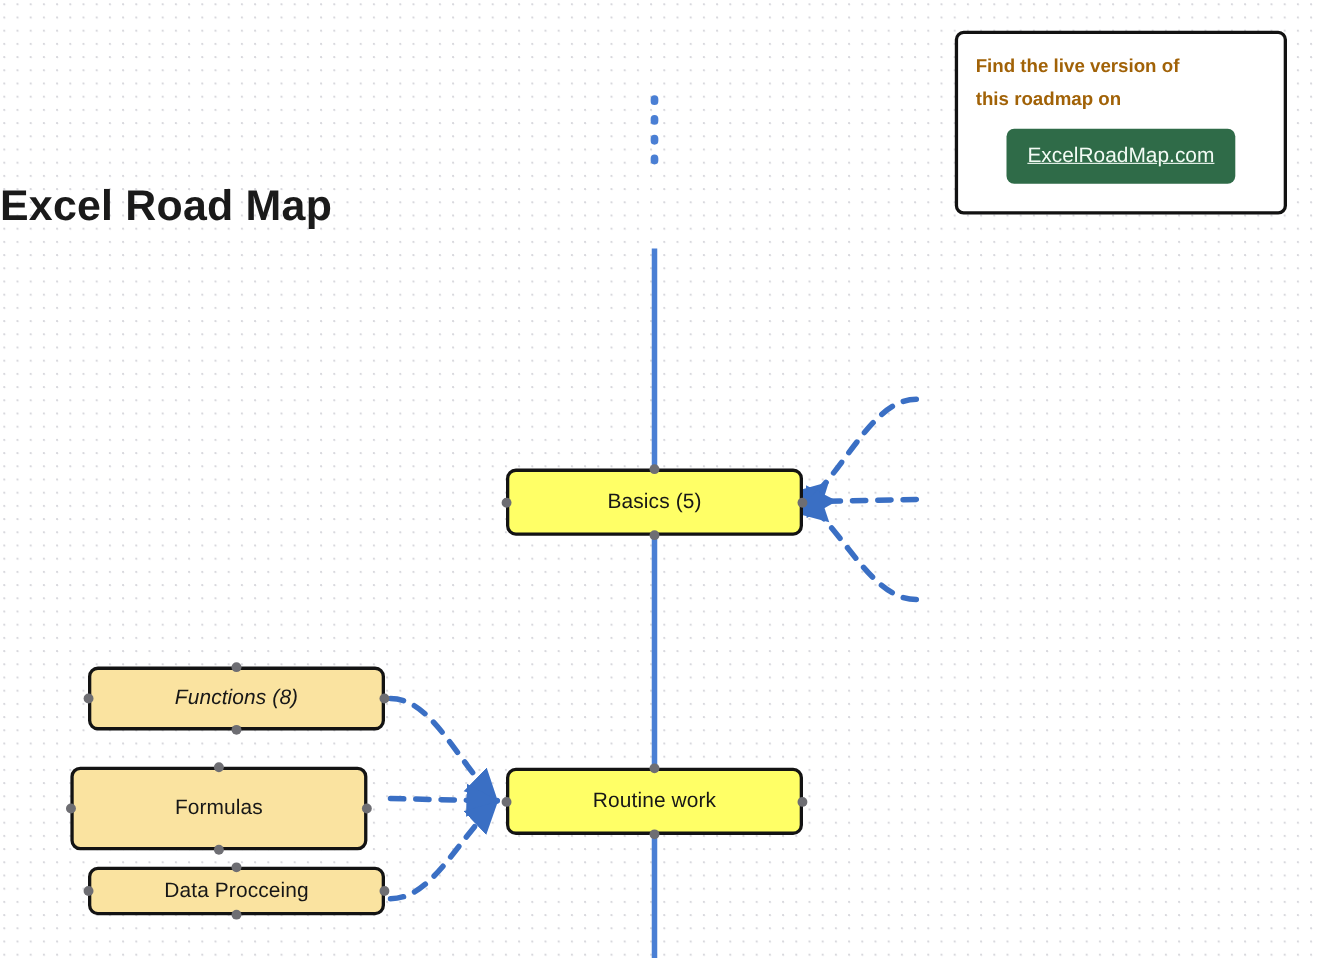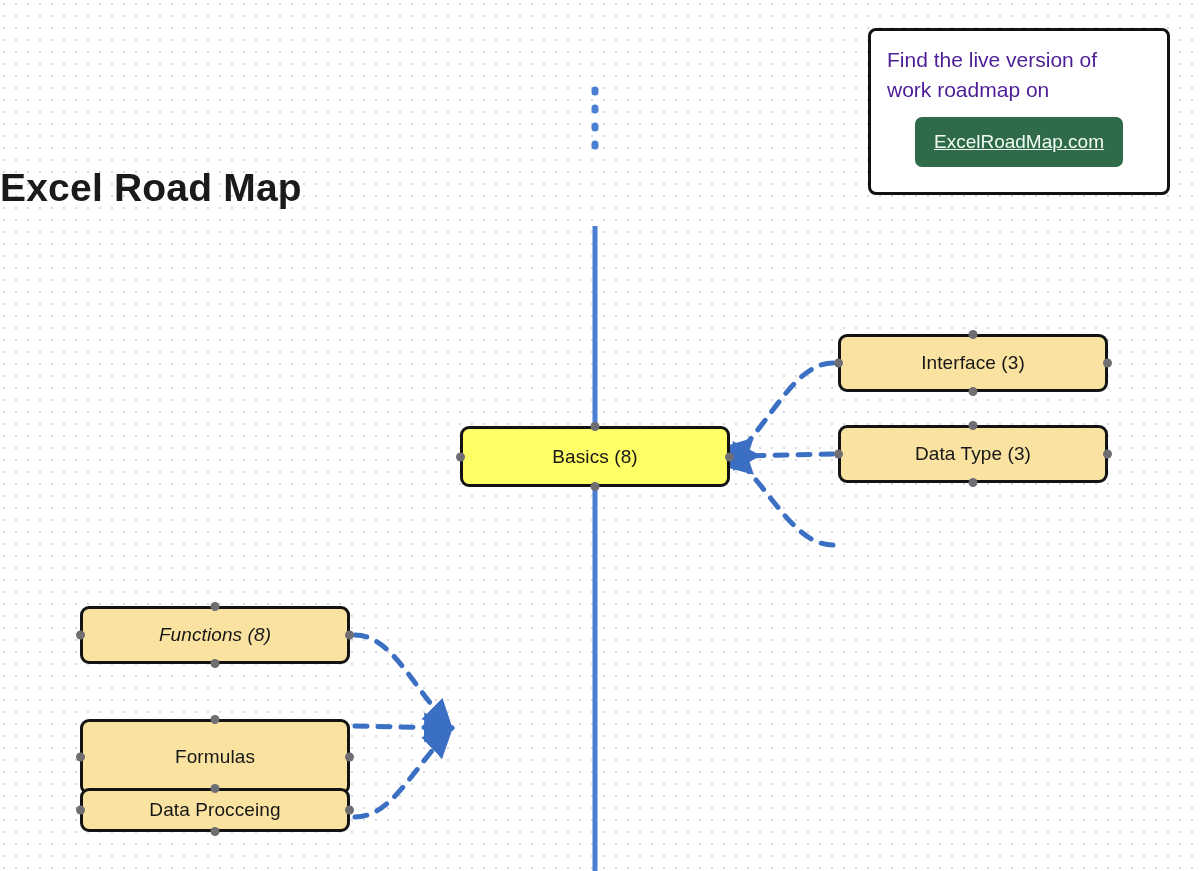--- a/index.html
+++ b/index.html
@@ -74,23 +74,24 @@
     position: absolute;
     left: 868px; top: 28px;
     width: 302px; height: 167px;
     background: #ffffff;
     border: 3px solid #121212;
     border-radius: 8px;
     padding: 14px 16px 0 16px;
     z-index: 7;
   }
   #callout .ctext {
-    font-size: 21px;
+    font-size: 17px;
     line-height: 30px;
-    color: #4c1d95;
+    color: #a16207;
+    font-weight: bold;
   }
   #cta {
     display: block;
     margin: 12px auto 16px auto;
     width: 208px; height: 50px;
     background: #2f6b48;
     border: none;
     border-radius: 7px;
     color: #f2fbf4;
     font-family: "Liberation Sans", sans-serif;
@@ -131,68 +132,61 @@
 
       <path d="M355,726 L452,728" marker-end="url(#arrR)"></path>
 
       <path d="M355,817 C393,817 415,764 452,729" marker-end="url(#arrR)"></path>
     </g>
   </svg>
 
   <div id="title">Excel Road Map</div>
 
   <div class="node yellow" style="left:460px; top:426px; width:270px; height:61px;">
-    <span class="label">Basics (8)</span>
+    <span class="label">Basics (5)</span>
+    <span class="cp l"></span>
+    <span class="cp r"></span>
+    <span class="cp t"></span>
+    <span class="cp b"></span>
+  </div>
+
+  <div class="node yellow" style="left:460px; top:698px; width:270px; height:61px;">
+    <span class="label">Routine work</span>
     <span class="cp l"></span>
     <span class="cp r"></span>
     <span class="cp t"></span>
     <span class="cp b"></span>
   </div>
 
 
-  <div class="node tan" style="left:838px; top:334px; width:270px; height:58px;">
-    <span class="label">Interface (3)</span>
-    <span class="cp l"></span>
-    <span class="cp r"></span>
-    <span class="cp t"></span>
-    <span class="cp b"></span>
-  </div>
-
-  <div class="node tan" style="left:838px; top:425px; width:270px; height:58px;">
-    <span class="label">Data Type (3)</span>
-    <span class="cp l"></span>
-    <span class="cp r"></span>
-    <span class="cp t"></span>
-    <span class="cp b"></span>
-  </div>
 
 
   <div class="node tan" style="left:80px; top:606px; width:270px; height:58px;font-style:italic;">
     <span class="label">Functions (8)</span>
     <span class="cp l"></span>
     <span class="cp r"></span>
     <span class="cp t"></span>
     <span class="cp b"></span>
   </div>
 
-  <div class="node tan" style="left:80px; top:697px; width:270px; height:76px;margin-top:22px;">
+  <div class="node tan" style="left:64px; top:697px; width:270px; height:76px;">
     <span class="label">Formulas</span>
     <span class="cp l"></span>
     <span class="cp r"></span>
     <span class="cp t"></span>
     <span class="cp b"></span>
   </div>
 
   <div class="node tan" style="left:80px; top:788px; width:270px; height:44px;">
     <span class="label">Data Procceing</span>
     <span class="cp l"></span>
     <span class="cp r"></span>
     <span class="cp t"></span>
     <span class="cp b"></span>
   </div>
 
   <div id="callout">
     <div class="ctext">Find the live version of</div>
-    <div class="ctext">work roadmap on</div>
+    <div class="ctext">this roadmap on</div>
     <a id="cta" href="#">ExcelRoadMap.com</a>
   </div>
 
 </div>
 
 </body></html>

